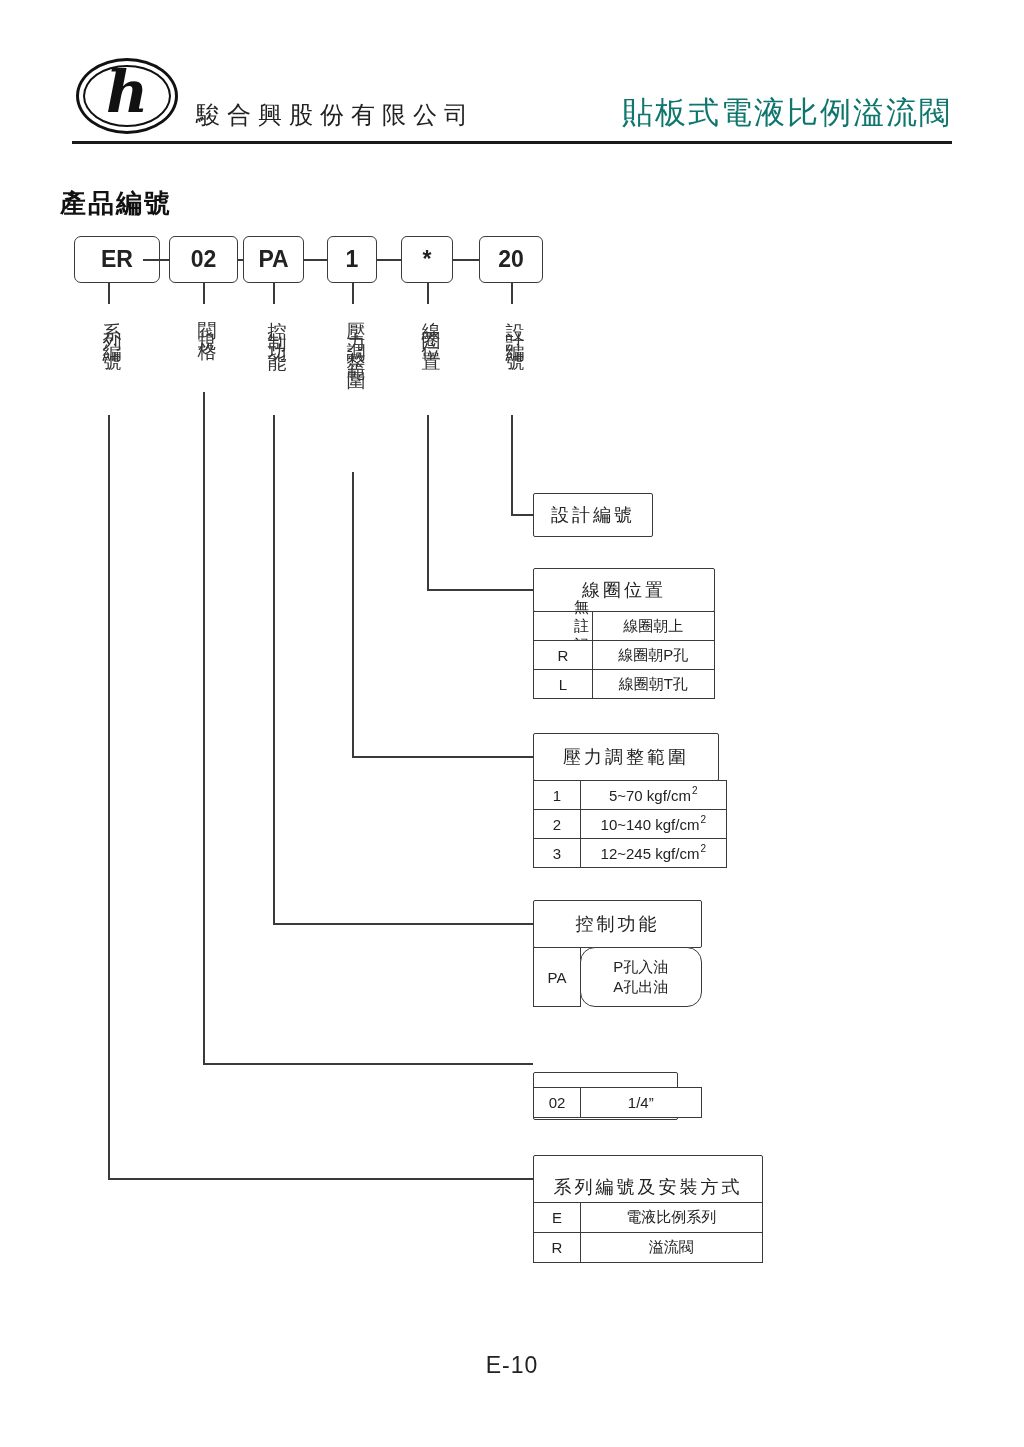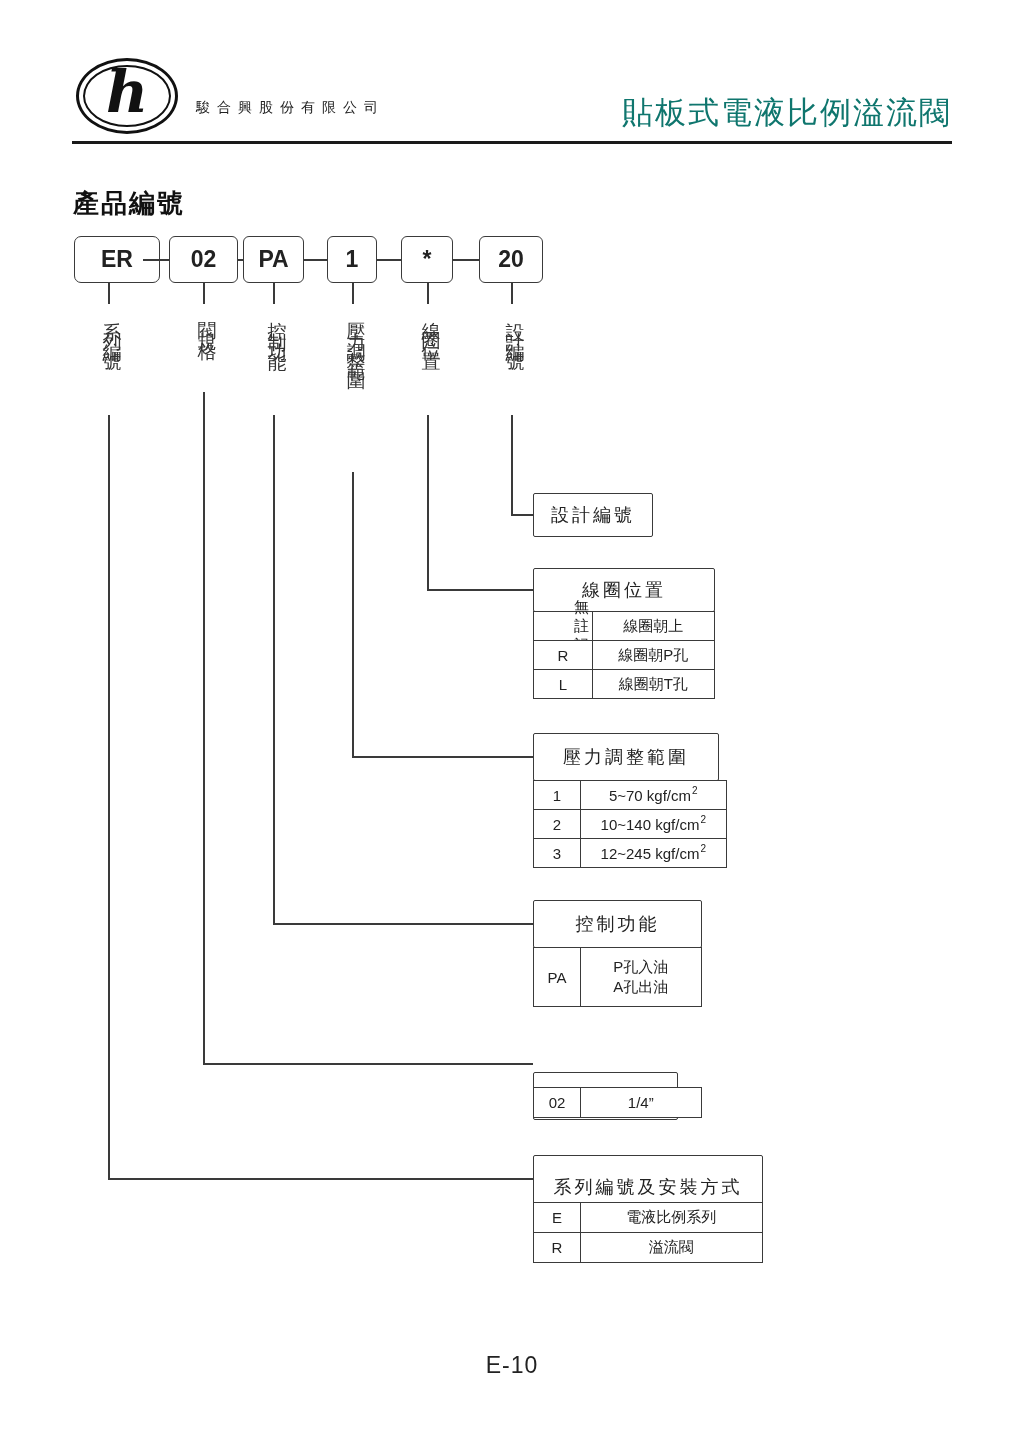--- a/index.html
+++ b/index.html
@@ -11,47 +11,47 @@
   }
   
   .logo-ellipse { position:absolute; left:76px; top:58px; width:102px; height:76px;
     border:3px solid #111; border-radius:50%; }
   .logo-ellipse-inner { position:absolute; left:4px; top:4px; right:4px; bottom:4px;
     border:2px solid #111; border-radius:50%; }
   .logo-letter { position:absolute; left:76px; top:50px; width:102px; height:84px;
     display:flex; align-items:center; justify-content:center;
     font-family:"DejaVu Serif","Liberation Serif",serif; font-style:italic; font-weight:bold;
     font-size:58px; color:#111; }
-  .company-name { position:absolute; left:196px; top:99px; font-size:14px; letter-spacing:7px;
+  .company-name { position:absolute; left:196px; top:99px; font-size:24px; letter-spacing:7px;
     color:#222; font-family:"DejaVu Serif","Liberation Serif",serif; white-space:nowrap; }
   .page-title { position:absolute; right:72px; top:92px; font-size:31px; letter-spacing:2px;
     color:#0f766e; white-space:nowrap; }
   .rule { position:absolute; left:72px; top:141px; width:880px; height:3px; background:#1a1a1a; }
-  .section-title { position:absolute; left:73px; top:186px; font-size:26px; font-weight:bold;
+  .section-title { position:absolute; left:60px; top:186px; font-size:26px; font-weight:bold;
     letter-spacing:2px; color:#111; }
   
   .code-box { position:absolute; top:236px; height:47px; border:1.5px solid #3a3a3a;
     border-radius:6px; background:#fff; display:flex; align-items:center; justify-content:center;
     font-size:23px; font-weight:bold; color:#222; }
   
   .vline { position:absolute; width:1.5px; background:#3a3a3a; }
   .hline { position:absolute; height:1.5px; background:#3a3a3a; }
   
   .vlabel { position:absolute; top:307px; writing-mode:vertical-rl; text-orientation:upright;
     font-size:19px; letter-spacing:10px; color:#333; }
   
   .tbl-header { position:absolute; left:533px; border:1.5px solid #3a3a3a; background:#fff;
     display:flex; align-items:center; justify-content:center; font-size:18px; letter-spacing:3px;
     color:#222; border-radius:2px; }
   .tbl-row { position:absolute; left:533px; display:flex; }
   .cell { border:1.5px solid #3a3a3a; background:#fff; display:flex; align-items:center;
     justify-content:center; font-size:15px; color:#222; }
   .cell.desc { flex:1; margin-left:-1.5px; }
   .two-line { display:flex; flex-direction:column; align-items:center; justify-content:center;
-    line-height:1.35; }
+    line-height:1.35;border-radius:15px; }
   sup { font-size:10px; line-height:0; margin-left:1px; position:relative; top:-4px; }
   .page-number { position:absolute; left:0; top:1352px; width:1024px; text-align:center;
     font-size:23px; color:#222; letter-spacing:1px; }
 </style>
 </head>
 <body>
 
 <div class="page">
 
   <div class="logo-ellipse">

